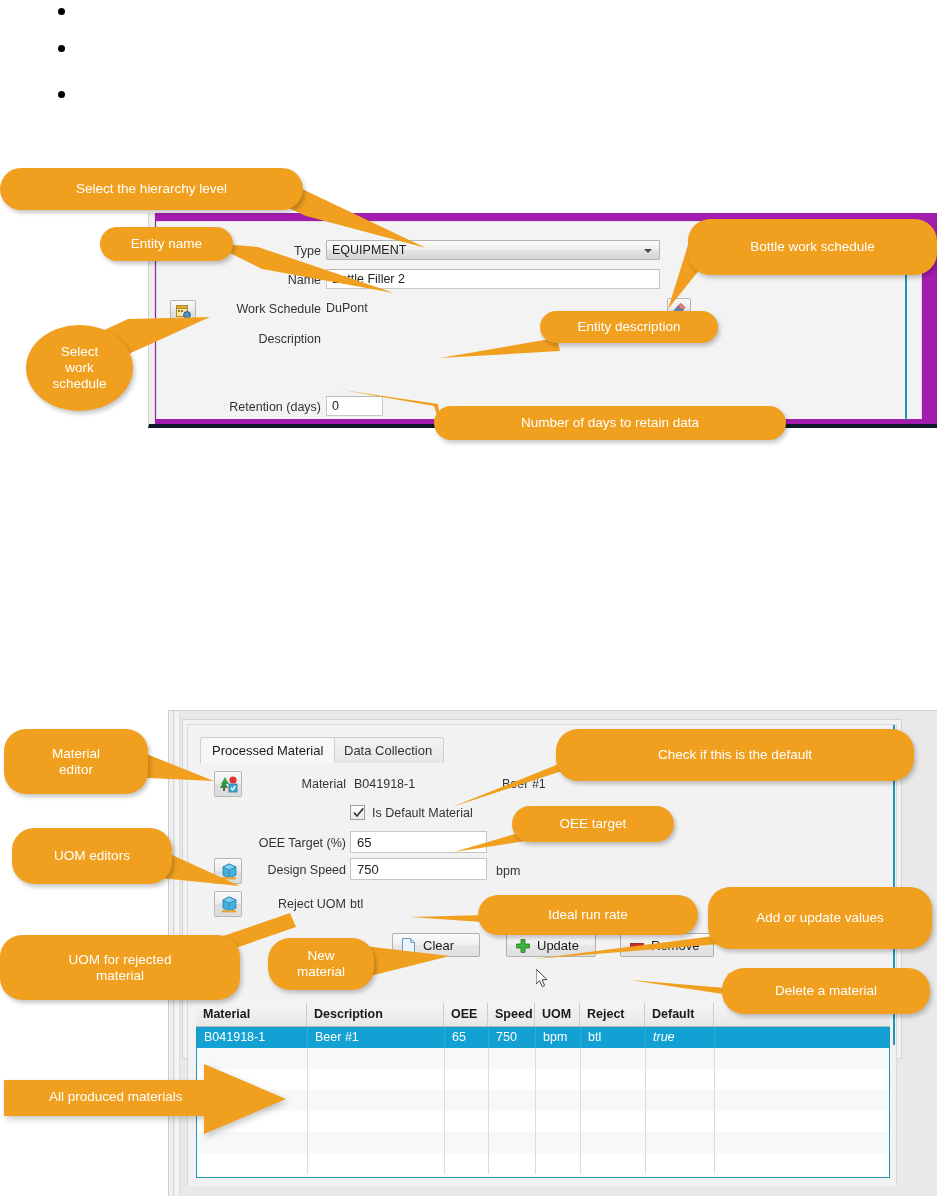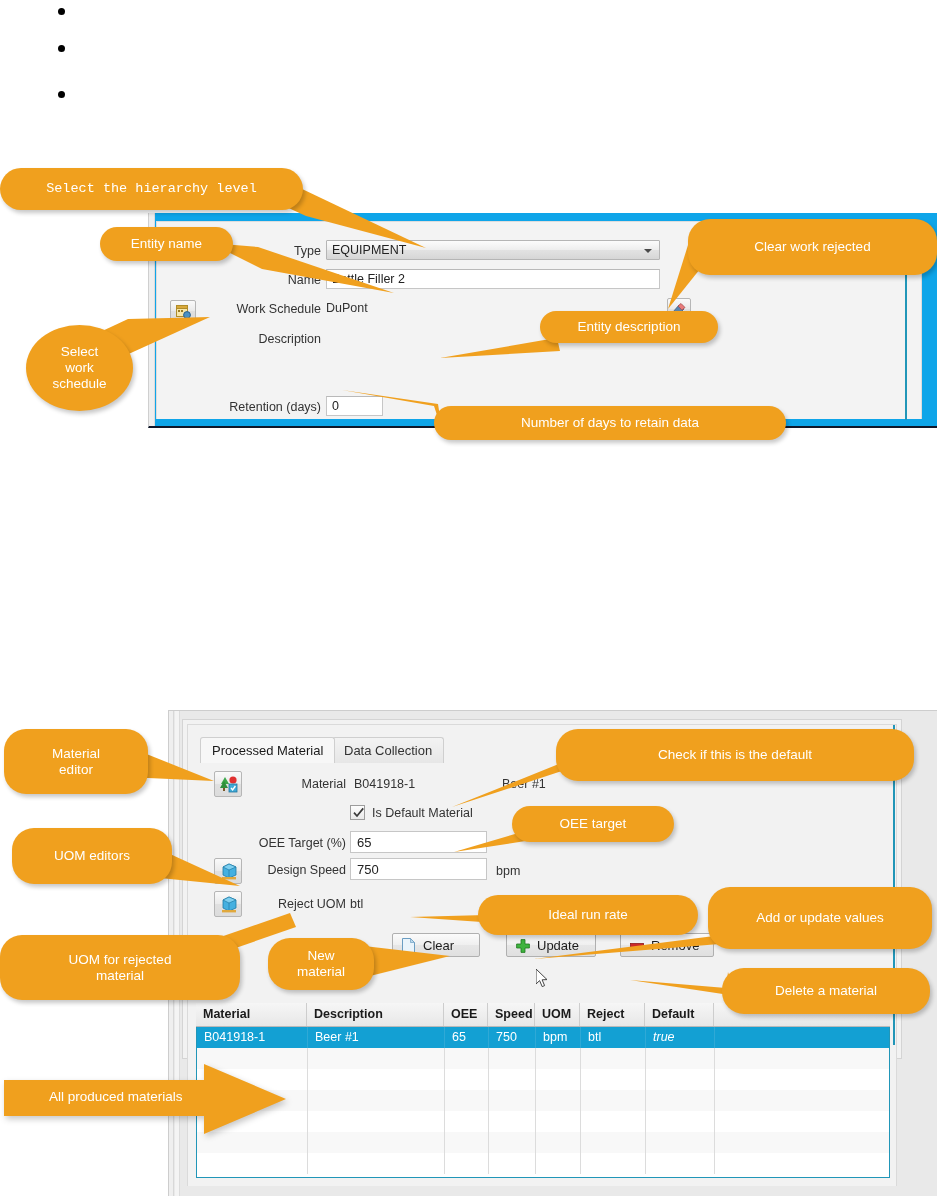--- a/index.html
+++ b/index.html
@@ -17,24 +17,24 @@
   .bullet-row { position:absolute; left:58px; width:300px; height:14px; }
   .bullet-row .dot {
     position:absolute; left:0; top:3px; width:7px; height:7px;
     background:#000; border-radius:50%;
   }
   .bullet-row .btxt { position:absolute; left:18px; top:-2px; font-size:13px; color:#000; }
 
   
   #form1-outer {
     position:absolute; left:148px; top:213px; width:789px; height:215px;
-    background:#0ea5e9;
+    background:#a21caf;
     border-left:1px solid #cfcfcf;
     border-right:none;
-    border-bottom:2px solid #0f172a;
+    border-bottom:4px solid #0f172a;
   }
   #form1-leftrail {
     position:absolute; left:0; top:0; width:6px; height:100%;
     background:#eeeeee; border-right:1px solid #dcdcdc;
   }
   #form1-inner {
     position:absolute; left:7px; top:8px; width:766px; height:198px;
     background:#f3f3f3;
     border:1px solid #dddddd;
     border-bottom:none;
@@ -397,21 +397,21 @@
     </div>
   </div>
 </div>
 
 <div class="callout" style="left:0; top:168px; z-index:30;">
   <div class="co-tail" style="left:240px; top:18px;">
     <svg width="190" height="65" viewBox="0 0 190 65">
       <polygon points="0,0 60,2 186,62 66,30" fill="#F0A01E"></polygon>
     </svg>
   </div>
-  <div class="co-body co-round" style="left:0; top:0; width:303px; height:42px;font-family:Liberation Mono, monospace;">Select the hierarchy level</div>
+  <div class="co-body co-round" style="left:0; top:0; width:303px; height:42px;">Select the hierarchy level</div>
 </div>
 
 <div class="callout" style="left:100px; top:227px; z-index:31;">
   <div class="co-tail" style="left:110px; top:16px;">
     <svg width="190" height="60" viewBox="0 0 190 60">
       <polygon points="0,0 48,4 184,50 52,26" fill="#F0A01E"></polygon>
     </svg>
   </div>
   <div class="co-body co-round" style="left:0; top:0; width:133px; height:34px;">Entity name</div>
 </div>
@@ -428,21 +428,21 @@
     <span>schedule</span>
   </div>
 </div>
 
 <div class="callout" style="left:688px; top:219px; z-index:31;">
   <div class="co-tail" style="left:-36px; top:8px;">
     <svg width="110" height="90" viewBox="0 0 110 90">
       <polygon points="66,0 80,2 16,82 36,18" fill="#F0A01E"></polygon>
     </svg>
   </div>
-  <div class="co-body co-round" style="left:0; top:0; width:249px; height:56px;">Clear work rejected</div>
+  <div class="co-body co-round" style="left:0; top:0; width:249px; height:56px;">Bottle work schedule</div>
 </div>
 
 <div class="callout" style="left:540px; top:311px; z-index:31;">
   <div class="co-tail" style="left:-100px; top:14px;">
     <svg width="130" height="50" viewBox="0 0 130 50">
       <polygon points="114,0 120,26 0,33 110,14" fill="#F0A01E"></polygon>
     </svg>
   </div>
   <div class="co-body co-round" style="left:0; top:0; width:178px; height:32px;">Entity description</div>
 </div>

